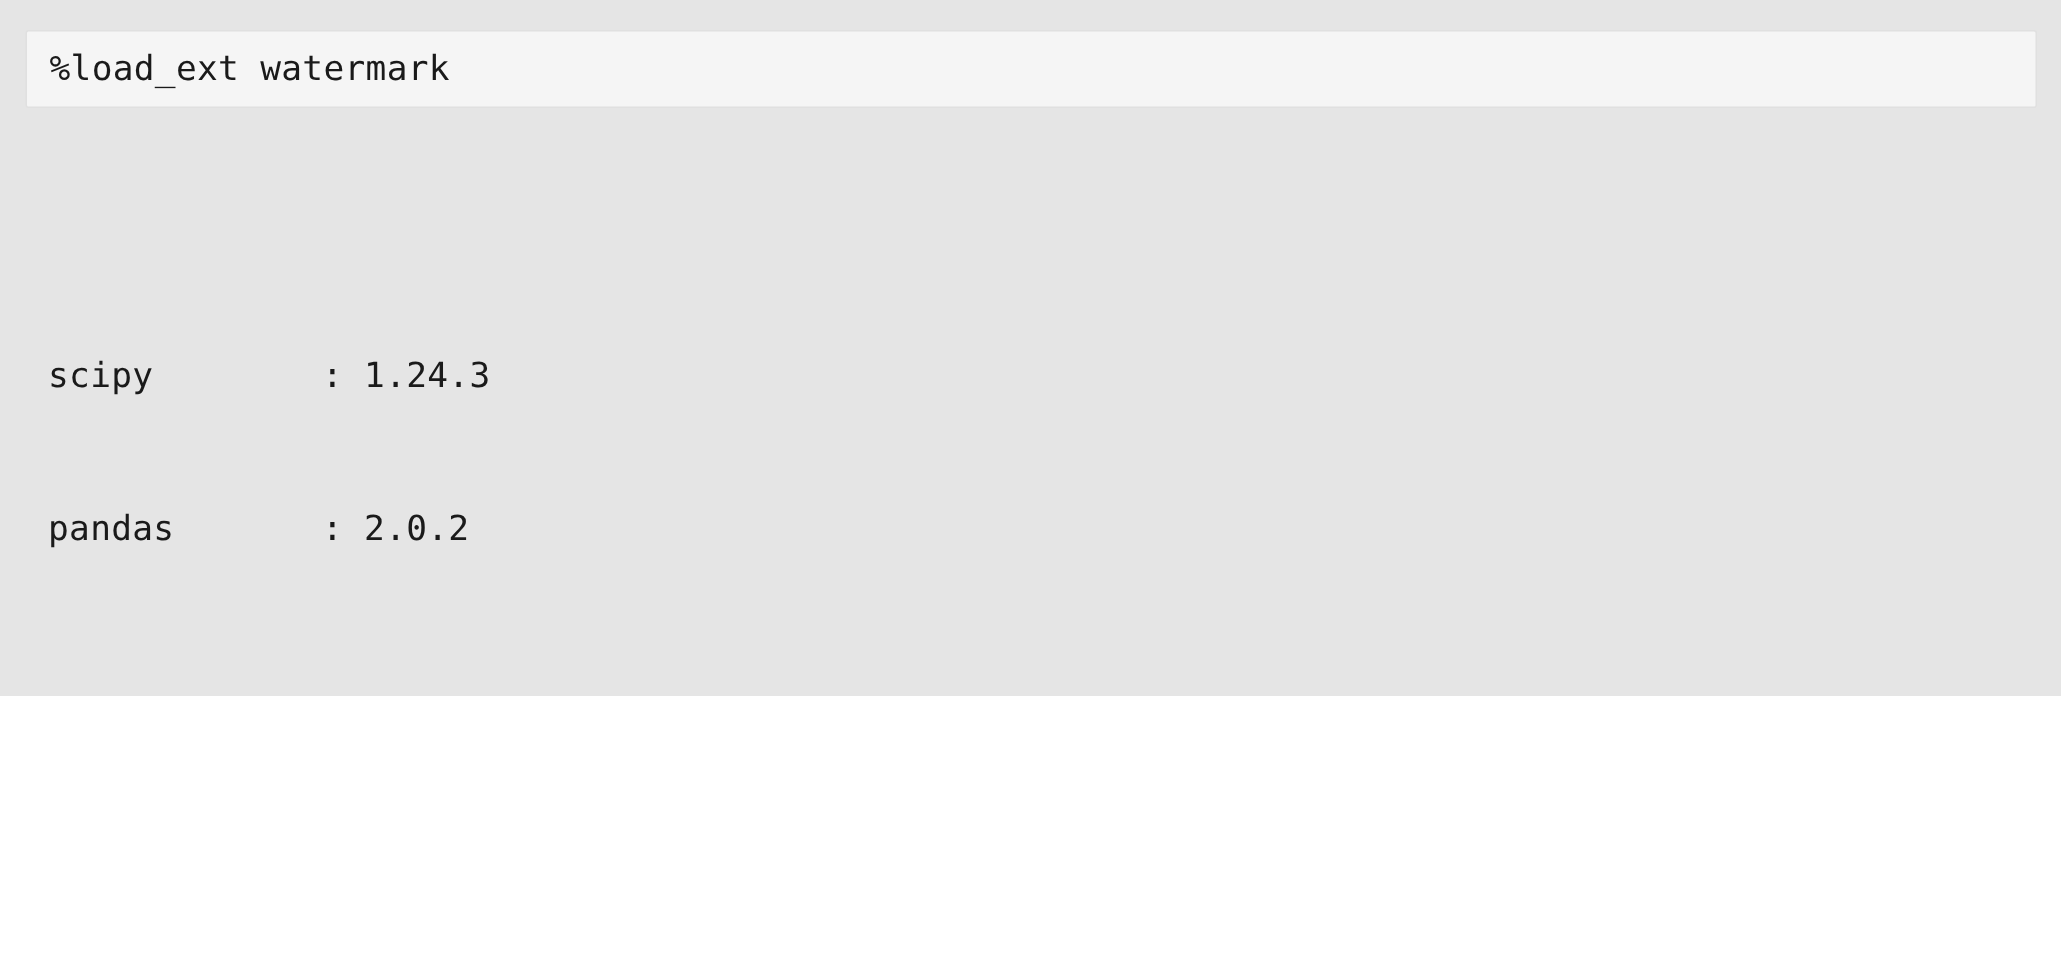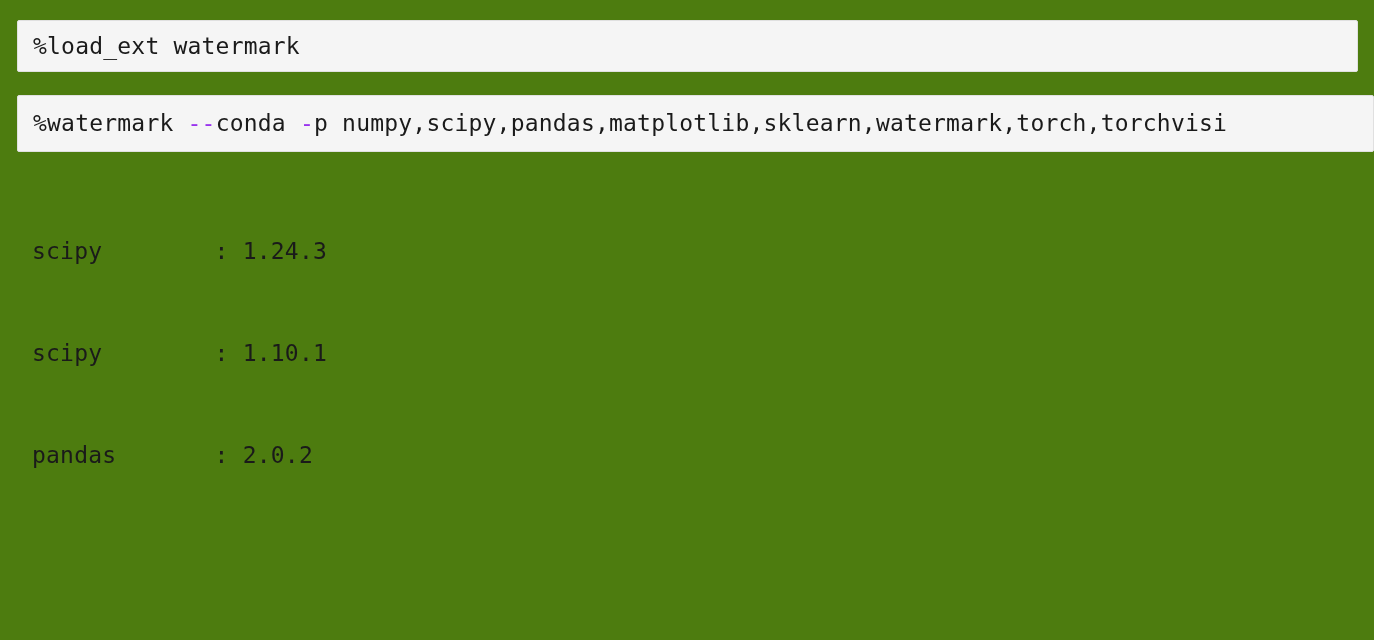--- a/index.html
+++ b/index.html
@@ -11,22 +11,22 @@
     width: 1374px;
     height: 640px;
     overflow: hidden;
     font-family: "DejaVu Sans Mono", "Liberation Mono", monospace;
     -webkit-font-smoothing: antialiased;
   }
 
   .notebook {
     position: relative;
     width: 1374px;
-    height: 640px;
-    background: #4d7c0f;
+    height: 464px;
+    background: #e5e5e5;
   }
 
   
   .cell {
     position: absolute;
     background: #f5f5f5;
     border: 1px solid #e0e0e0;
     border-radius: 2px;
     box-sizing: border-box;
     overflow: hidden;
@@ -80,27 +80,23 @@
 </style>
 </head>
 <body>
 
 <div class="notebook">
 
   <div class="cell cell-1">
     <code class="cell-src tok-plain">%load_ext watermark</code>
   </div>
 
-  <div class="cell cell-2">
-    <code class="cell-src"><span class="tok-plain">%watermark </span><span class="tok-flag">--</span><span class="tok-plain">conda </span><span class="tok-flag">-</span><span class="tok-plain">p numpy,scipy,pandas,matplotlib,sklearn,watermark,torch,torchvisi</span></code>
-  </div>
 
   <div class="output">
     <span class="out-line">scipy        : 1.24.3</span>
-    <span class="out-line">scipy        : 1.10.1</span>
     <span class="out-line">pandas       : 2.0.2</span>
     
     
     
     
     
     
     
     
     

